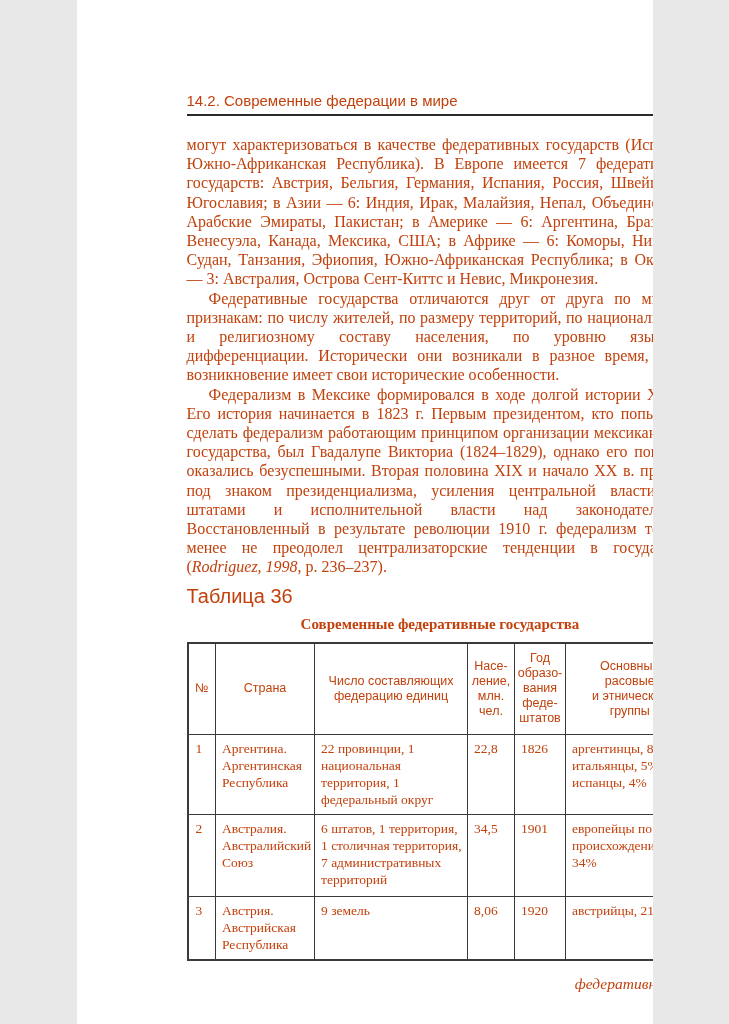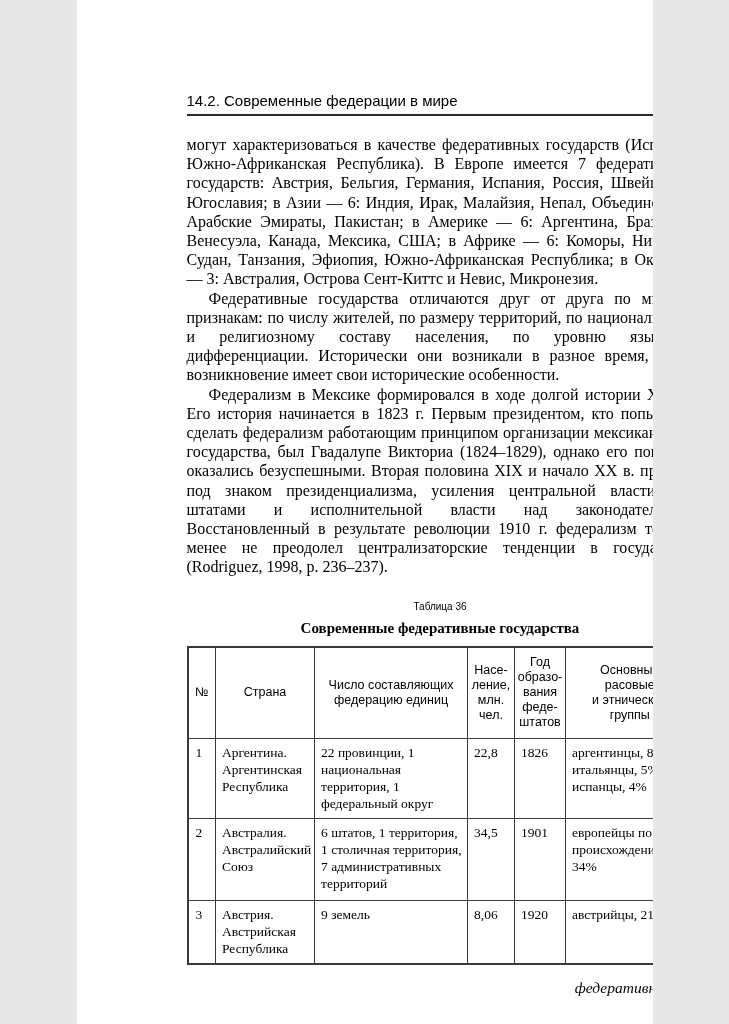--- a/index.html
+++ b/index.html
@@ -3,21 +3,21 @@
 <meta charset="utf-8">
 <style>
   html, body { margin: 0; padding: 0; background: #e8e8e8; }
   .page {
     position: relative;
     width: 576px;
     height: 1024px;
     background: #ffffff;
     margin: 0 auto;
     overflow: hidden;
-    color: #000000;
+    color: #c2410c;
   }
   .content {
     position: absolute;
     left: 110px;
     top: 92px;
     width: 507px;
   }
   
   .runhead {
     display: flex;
@@ -32,27 +32,27 @@
   
   .bodytext {
     margin-top: 19px;
     font-family: "Liberation Serif", serif;
     font-size: 16px;
     line-height: 19.2px;
     text-align: justify;
   }
   .bodytext p { margin: 0; }
   .bodytext p.indent { text-indent: 22px; }
-  .bodytext .cite-italic { }
+  .bodytext .cite-italic { font-style: italic; }
   
   .tbl-caption {
-    margin-top: 24px;
-    text-align: center;
+    margin-top: 8px;
+    text-align: left;
     font-family: "Liberation Sans", sans-serif;
-    font-size: 10px;
+    font-size: 20px;
   }
   .tbl-title {
     margin-top: 8px;
     text-align: center;
     font-family: Liberation Serif, serif;
     font-size: 15px;
     font-weight: bold;
   }
   
   table.fed {

